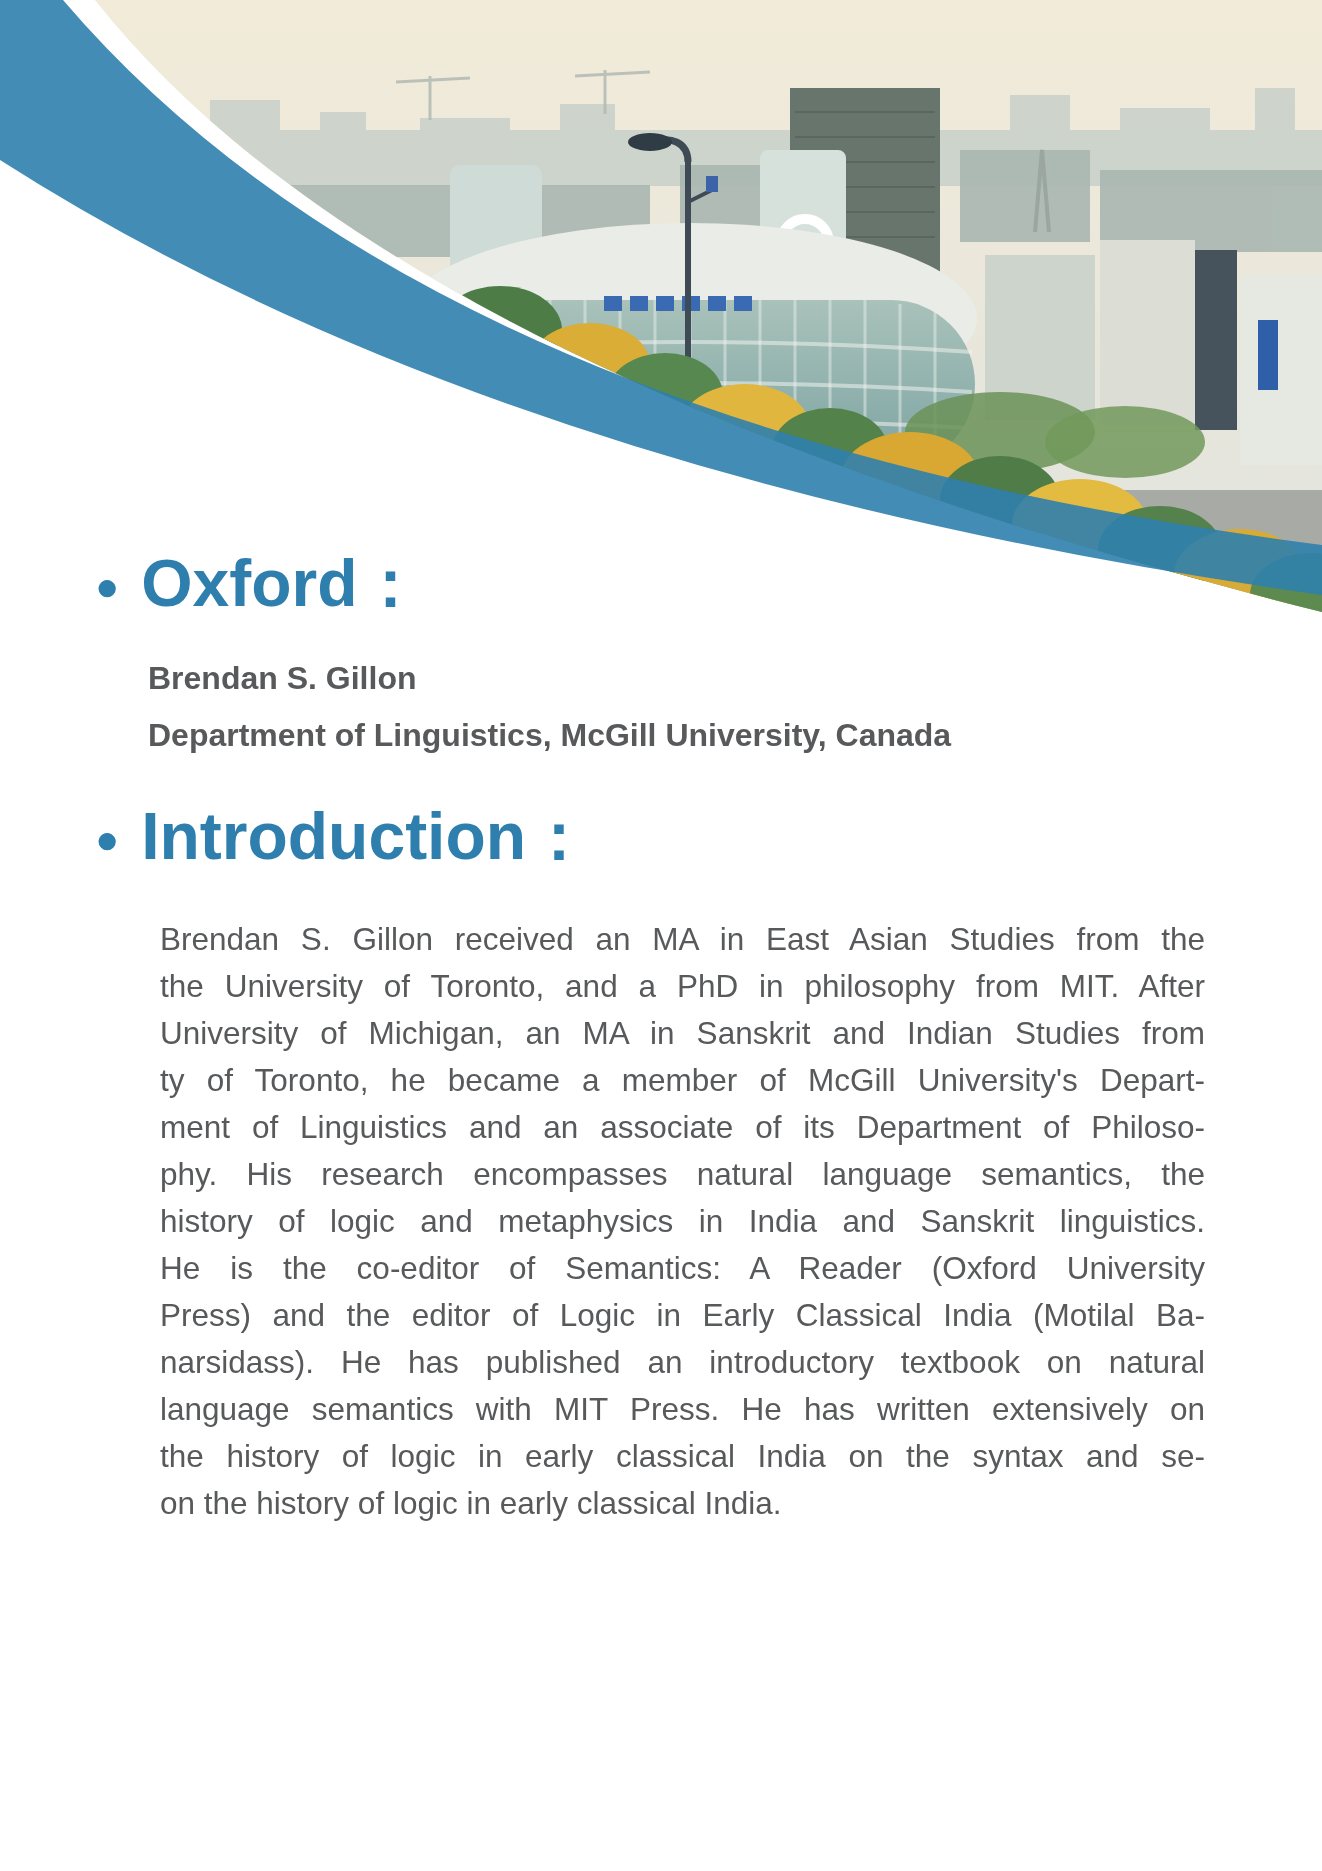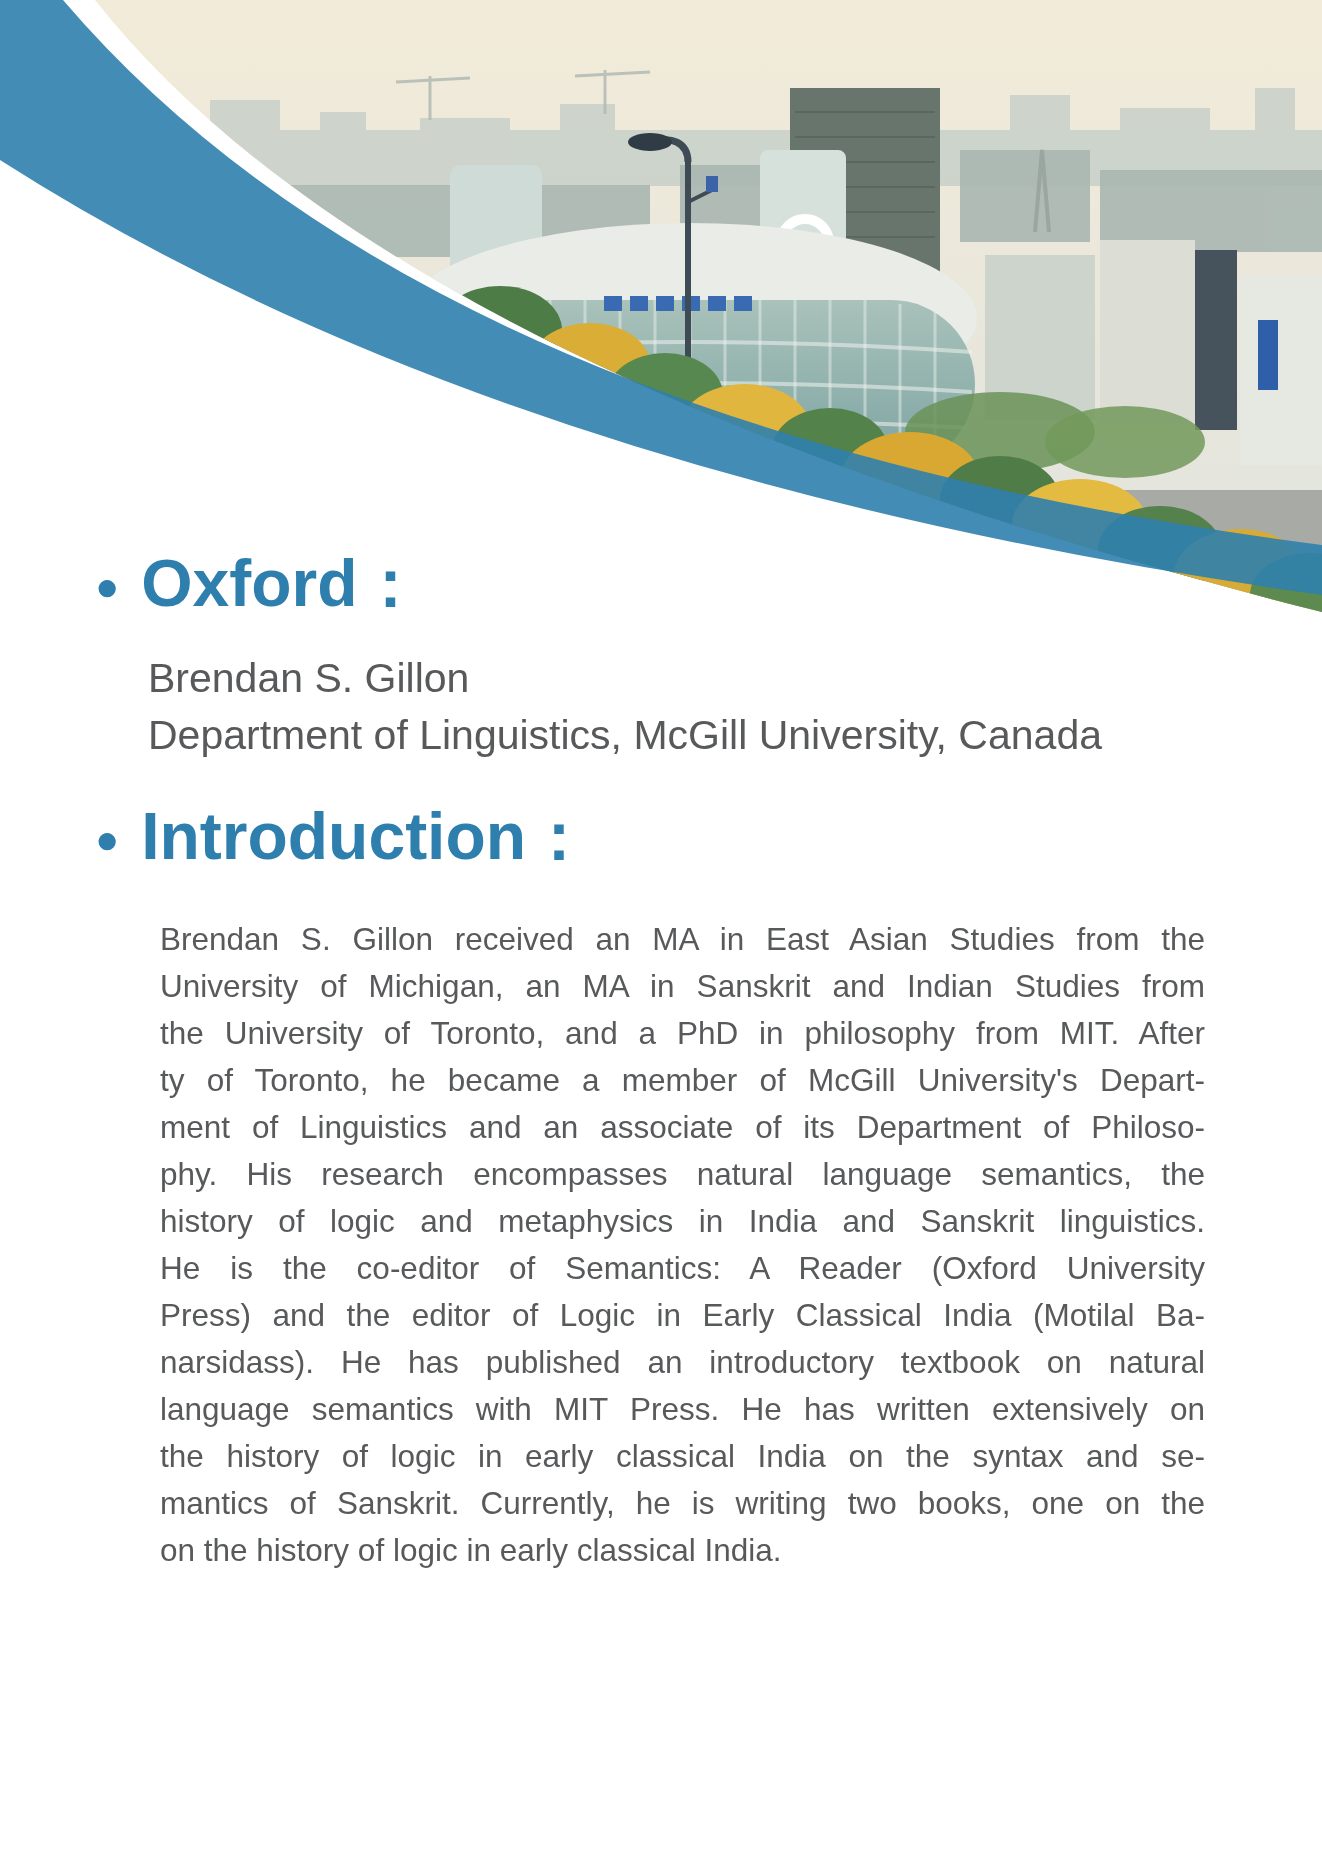--- a/index.html
+++ b/index.html
@@ -17,21 +17,21 @@
   .section-heading .bullet-dot{
     font-size:40px;line-height:1;color:var(--accent);transform:translateY(3px);
   }
   .section-heading .heading-text{
     font-size:66px;font-weight:700;line-height:1;letter-spacing:0;
   }
   .speaker-heading{top:550px;}
   .intro-heading{top:803px;}
   .speaker-info{
     position:absolute;left:148px;top:650px;
-    font-size:41px;line-height:57px;color:var(--body_text);
+    font-size:32px;line-height:57px;color:var(--body_text);font-weight:bold;
   }
   .intro-body{
     position:absolute;left:160px;top:916px;width:1045px;
     font-size:31.5px;line-height:47px;color:var(--body_text);
   }
   .intro-body .pline{
     text-align:justify;
     text-align-last:justify;
   }
   .intro-body .pline:last-child{text-align-last:left;}
@@ -187,28 +187,27 @@
     <div>Brendan S. Gillon</div>
     <div>Department of Linguistics, McGill University, Canada</div>
   </div>
 
   <div class="section-heading intro-heading">
     <span class="bullet-dot">●</span>
     <span class="heading-text">Introduction：</span>
   </div>
   <div class="intro-body">
       <div class="pline">Brendan S. Gillon received an MA in East Asian Studies from the</div>
+      <div class="pline">the University of Toronto, and a PhD in philosophy from MIT. After</div>
       <div class="pline">University of Michigan, an MA in Sanskrit and Indian Studies from</div>
-      <div class="pline">the University of Toronto, and a PhD in philosophy from MIT. After</div>
       <div class="pline">ty of Toronto, he became a member of McGill University's Depart-</div>
       <div class="pline">ment of Linguistics and an associate of its Department of Philoso-</div>
       <div class="pline">phy. His research encompasses natural language semantics, the</div>
       <div class="pline">history of logic and metaphysics in India and Sanskrit linguistics.</div>
       <div class="pline">He is the co-editor of Semantics: A Reader (Oxford University</div>
       <div class="pline">Press) and the editor of Logic in Early Classical India (Motilal Ba-</div>
       <div class="pline">narsidass). He has published an introductory textbook on natural</div>
       <div class="pline">language semantics with MIT Press. He has written extensively on</div>
       <div class="pline">the history of logic in early classical India on the syntax and se-</div>
-      <div class="pline">mantics of Sanskrit. Currently, he is writing two books, one on the</div>
       <div class="pline">on the history of logic in early classical India.</div>
     </div>
 
 </div>
 
 </body></html>

